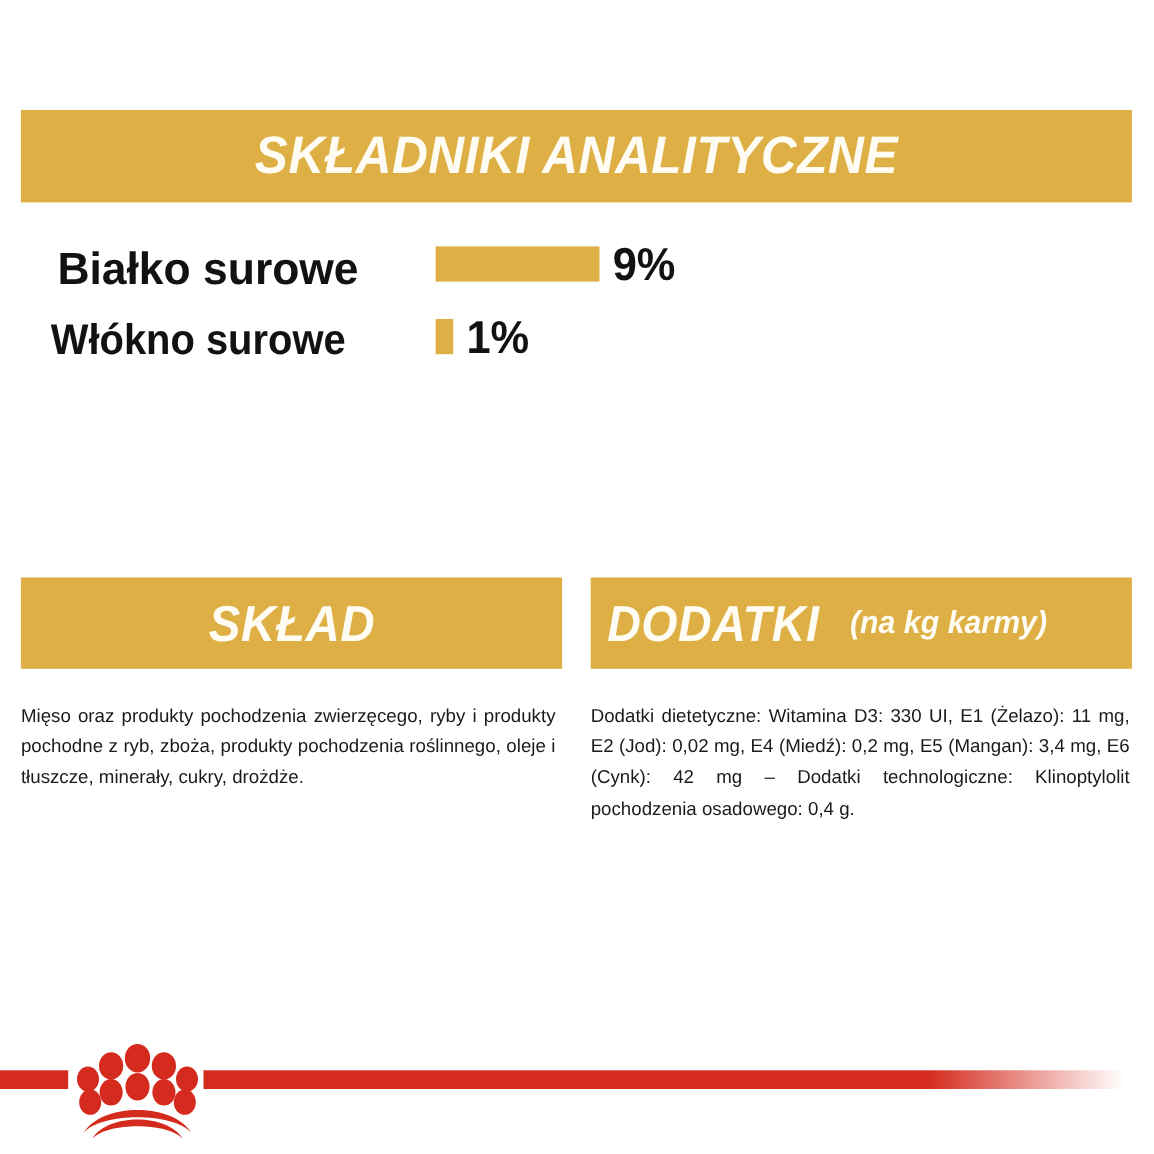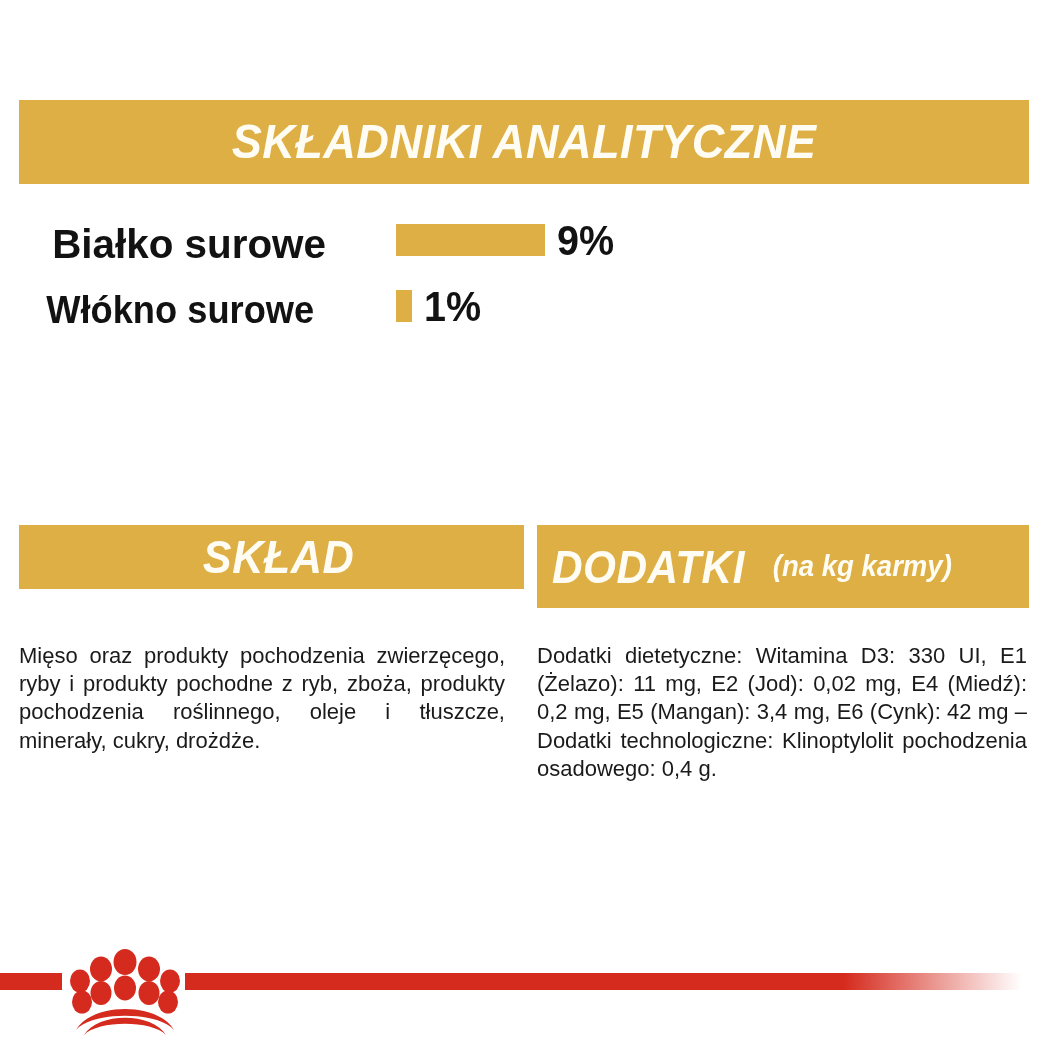--- a/index.html
+++ b/index.html
@@ -100,22 +100,21 @@
     white-space: nowrap;
     transform: scaleX(0.94);
     transform-origin: left center;
   }
 
   
   #composition-header {
     left: 19px;
     top: 525px;
     width: 492px;
-    height: 64px;
-    padding-left: 13px;
+    height: 83px;
   }
   #composition-header .band-title {
     font-size: 46px;
     transform: scaleX(0.94);
   }
 
   #additives-header {
     left: 537px;
     top: 525px;
     width: 492px;
@@ -136,21 +135,21 @@
     line-height: 1;
     white-space: nowrap;
     margin-left: 6px;
     transform: scaleX(0.95);
   }
 
   .body-copy {
     position: absolute;
     top: 620px;
     color: #1a1a1a;
-    font-size: 22px;
+    font-size: 17px;
     line-height: 28.2px;
     text-align: justify;
     text-justify: inter-word;
   }
   #composition-body {
     left: 19px;
     width: 486px;
   }
   #additives-body {
     left: 537px;

